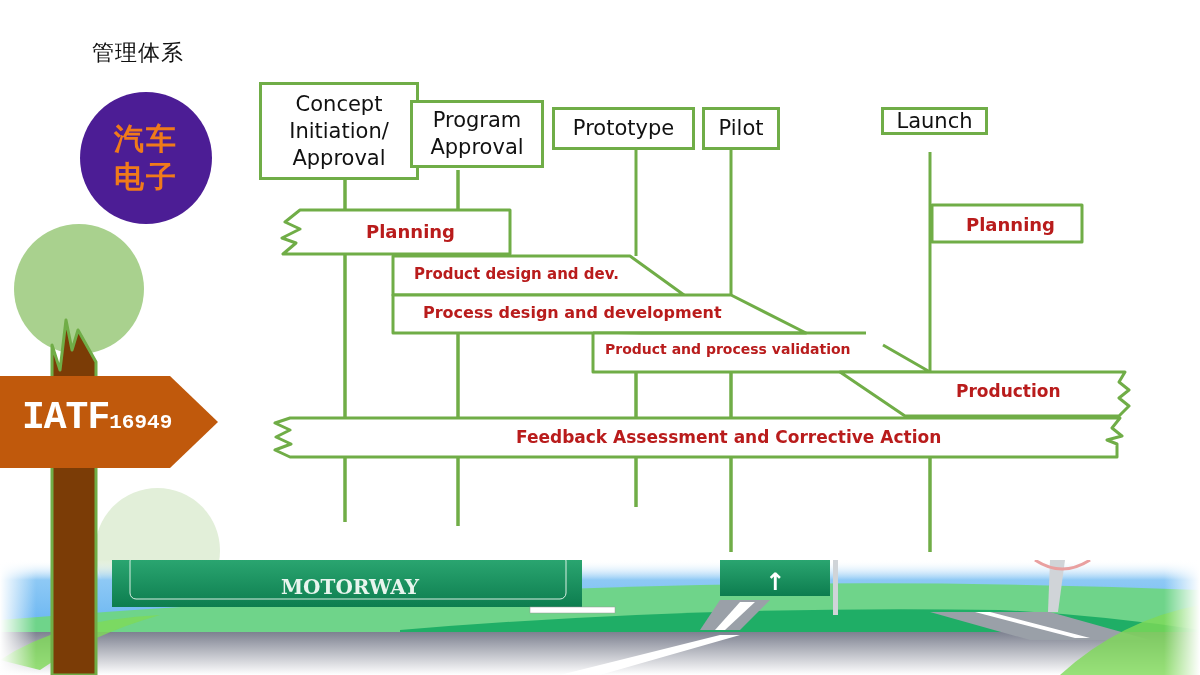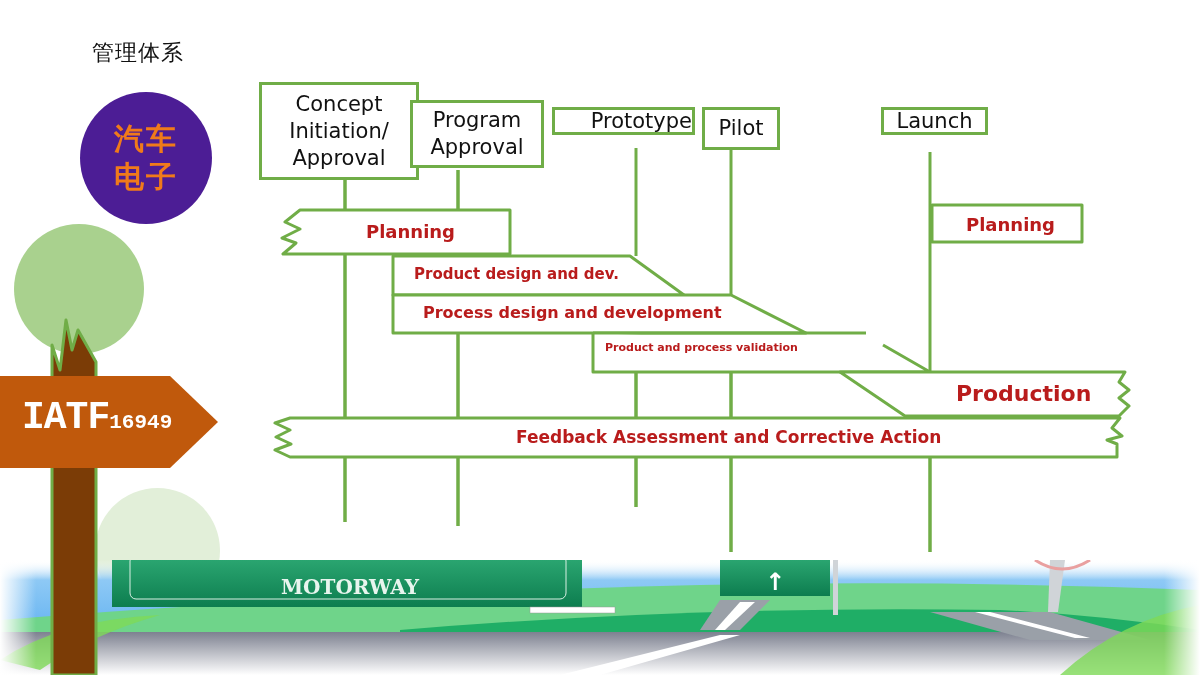--- a/index.html
+++ b/index.html
@@ -167,29 +167,29 @@
     <div>Initiation/</div>
     <div>Approval</div>
   </div>
 </div>
 <div class="milestone-box" style="left:410px; top:100px; width:134px; height:68px;">
   <div>
     <div>Program</div>
     <div>Approval</div>
   </div>
 </div>
-<div class="milestone-box" style="left:552px; top:107px; width:143px; height:28px;justify-content:flex-end;">
+<div class="milestone-box" style="left:552px; top:107px; width:143px; height:43px;">
   <div>Prototype</div>
 </div>
 <div class="milestone-box" style="left:702px; top:107px; width:78px; height:43px;">
   <div>Pilot</div>
 </div>
 <div class="milestone-box" style="left:881px; top:107px; width:107px; height:28px;text-align:center;">
   <div>Launch</div>
 </div>
 
 <div class="phase-label" style="left:366px; top:221px; font-size:18px;">Planning</div>
 <div class="phase-label" style="left:966px; top:214px; font-size:18px;">Planning</div>
 <div class="phase-label" style="left:414px; top:265px; font-size:15px;">Product design and dev.</div>
 <div class="phase-label" style="left:407px; top:303px; font-size:16px;margin-left:16px;">Process design and development</div>
-<div class="phase-label" style="left:605px; top:341px; font-size:11px;">Product and process validation</div>
-<div class="phase-label" style="left:956px; top:381px; font-size:22px;">Production</div>
+<div class="phase-label" style="left:605px; top:341px; font-size:14px;">Product and process validation</div>
+<div class="phase-label" style="left:956px; top:381px; font-size:17px;">Production</div>
 <div class="phase-label" style="left:516px; top:427px; font-size:17px;">Feedback Assessment and Corrective Action</div>
 
 </body></html>

